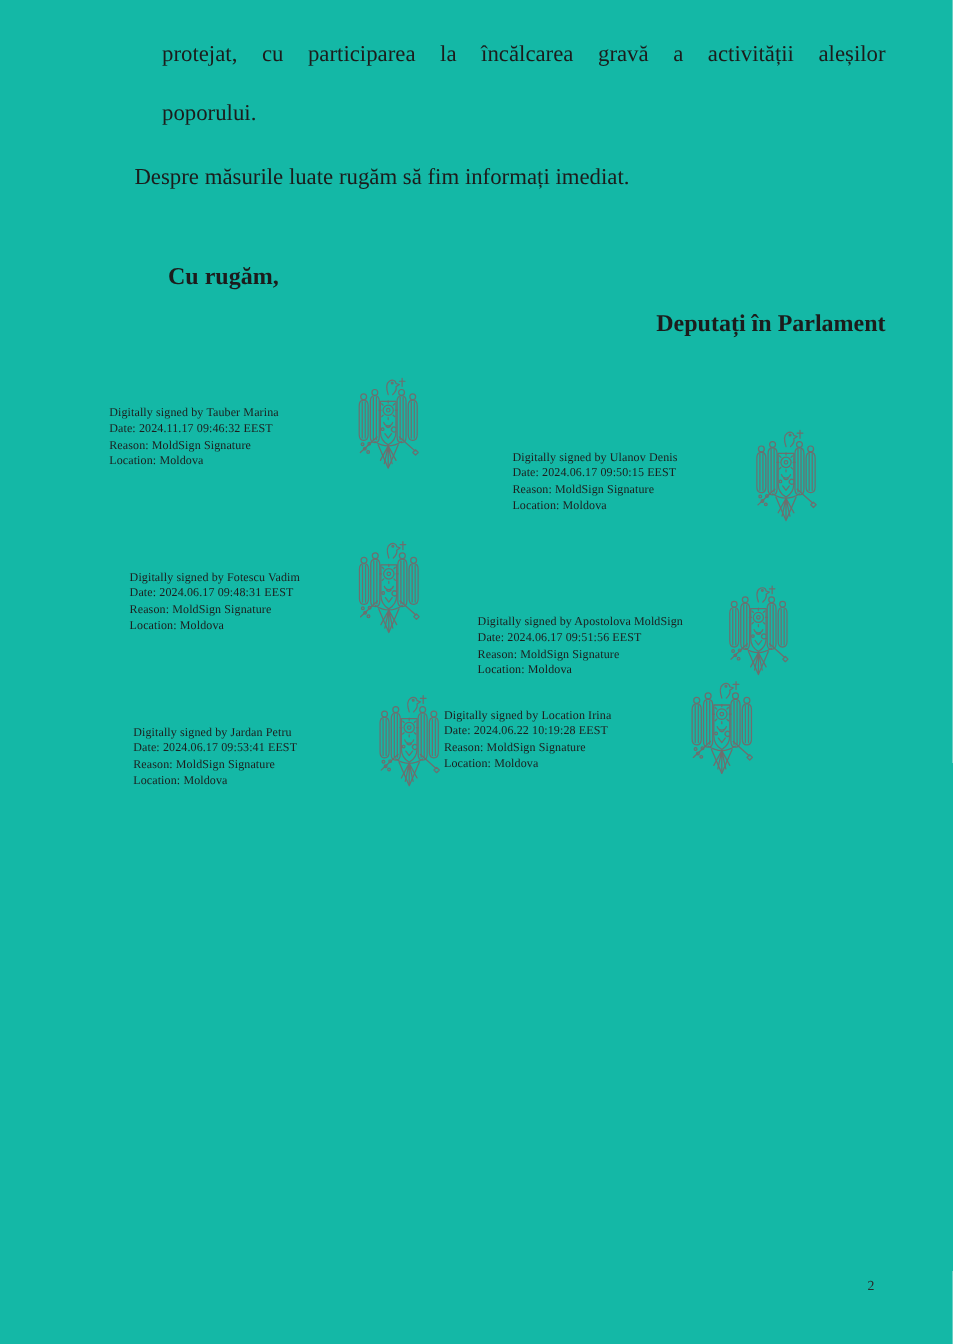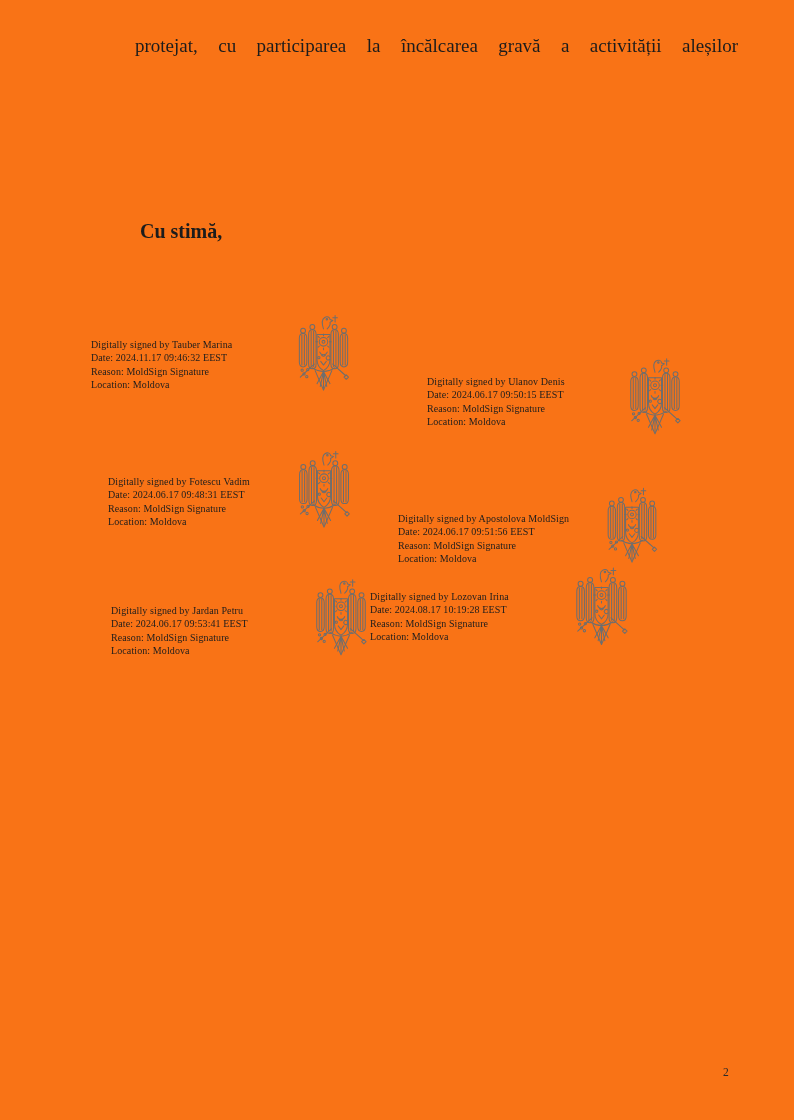--- a/index.html
+++ b/index.html
@@ -1,19 +1,19 @@
 <!DOCTYPE html>
 <html><head>
 <meta charset="utf-8">
 <style>
   html,body{margin:0;padding:0;background:#ffffff;}
   .page{
     position:relative;
     width:794px;height:1120px;
-    background:#f97316;
+    background:#14b8a6;
     overflow:hidden;
     font-family:"Liberation Serif","DejaVu Serif",serif;
     color:#1c1c1c;
   }
   .body-para{
     position:absolute;left:135px;top:21px;width:603px;
     font-size:19px;line-height:49px;
   }
   .body-para .jline{display:block;text-align:justify;text-align-last:justify;}
   .body-para .lline{display:block;}
@@ -94,25 +94,28 @@
       <path d="M40,54 L54,66.5"></path>
       <path d="M54.5,65.5 l2.4,2.4 l-2.4,2.4 l-2.4,-2.4 z"></path>
     </g>
   </symbol>
 </svg>
 
 <div class="page">
 
   <div class="body-para">
     <span class="jline">protejat, cu participarea la încălcarea gravă a activității aleșilor</span>
+    <span class="lline">poporului.</span>
   </div>
 
+  <div class="request-line">Despre măsurile luate rugăm să fim informați imediat.</div>
 
-  <div class="salutation">Cu stimă,</div>
+  <div class="salutation">Cu rugăm,</div>
 
+  <div class="signoff">Deputați în Parlament</div>
 
   <svg class="arms" style="left:292px;top:314px;width:63px;height:78px">
       <use href="#arms"></use>
     </svg>
   <svg class="arms" style="left:627px;top:357px;width:56px;height:79px">
       <use href="#arms"></use>
     </svg>
   <svg class="arms" style="left:295px;top:450px;width:58px;height:79px">
       <use href="#arms"></use>
     </svg>
@@ -155,21 +158,21 @@
   </div>
 
   <div class="sig" style="left:111px;top:604px">
     <div>Digitally signed by Jardan Petru</div>
     <div>Date: 2024.06.17 09:53:41 EEST</div>
     <div>Reason: MoldSign Signature</div>
     <div>Location: Moldova</div>
   </div>
 
   <div class="sig" style="left:370px;top:590px">
-    <div>Digitally signed by Lozovan Irina</div>
-    <div>Date: 2024.08.17 10:19:28 EEST</div>
+    <div>Digitally signed by Location Irina</div>
+    <div>Date: 2024.06.22 10:19:28 EEST</div>
     <div>Reason: MoldSign Signature</div>
     <div>Location: Moldova</div>
   </div>
 
   <div class="page-number">2</div>
 
 </div>
 
 </body></html>

